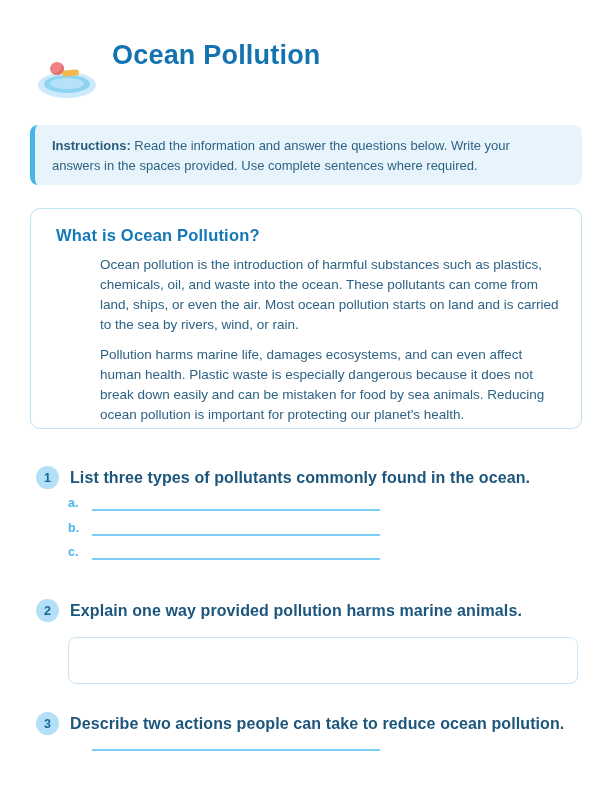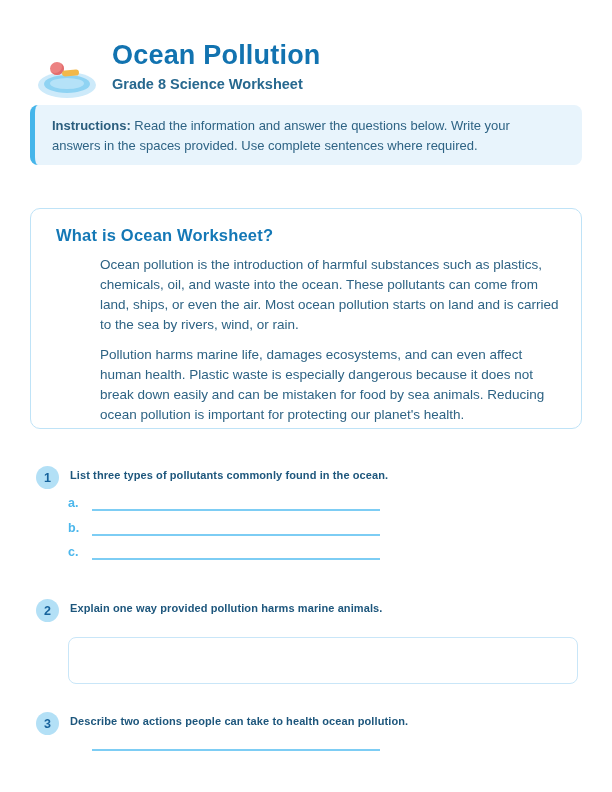--- a/index.html
+++ b/index.html
@@ -54,21 +54,21 @@
   }
   .page-subtitle {
     margin-top: 5px;
     font-size: 14.5px; font-weight: bold;
     color: #27688f;
   }
 
   
   .instructions {
     position: absolute;
-    left: 30px; top: 105px;
+    left: 30px; top: 125px;
     width: 552px; height: 60px;
     background: #e8f4fc;
     border-left: 5px solid #45b5ea;
     border-radius: 8px;
     padding: 11px 22px 11px 17px;
     font-size: 13px; line-height: 1.5;
     color: #2e6384;
   }
   .instructions b { color: #2a5d7d; }
 
@@ -105,21 +105,21 @@
   .q3 { top: 712px; }
   .q-badge {
     flex: 0 0 auto;
     width: 23px; height: 23px;
     background: #b3e0f6; border-radius: 50%;
     display: flex; align-items: center; justify-content: center;
     font-size: 12.5px; font-weight: bold; color: #17639c;
   }
   .q-text {
     padding-top: 3px;
-    font-size: 11px; font-weight: bold;
+    font-size: 16px; font-weight: bold;
     color: #1d567c; letter-spacing: 0.1px;
   }
 
   
   .answer-row {
     position: absolute;
     left: 68px;
     width: 312px;
     display: flex; align-items: flex-end;
   }
@@ -162,29 +162,28 @@
 
   <div class="header-icon">
     <div class="pond-outer"></div>
     <div class="pond-mid"></div>
     <div class="pond-inner"></div>
     <div class="float-ball"></div>
     <div class="float-stick"></div>
   </div>
   <div class="header-text">
     <div class="page-title">Ocean Pollution</div>
-    <div class="page-subtitle">Grade 8 Science Worksheet</div>
   </div>
 
   <div class="instructions">
     <b>Instructions:</b><span> Read the information and answer the questions below. Write your answers in the spaces provided. Use complete sentences where required.</span>
   </div>
 
   <div class="info-box">
-    <div class="info-heading">What is Ocean Worksheet?</div>
+    <div class="info-heading">What is Ocean Pollution?</div>
     <div class="info-para">Ocean pollution is the introduction of harmful substances such as plastics, chemicals, oil, and waste into the ocean. These pollutants can come from land, ships, or even the air. Most ocean pollution starts on land and is carried to the sea by rivers, wind, or rain.</div>
     <div class="info-para">Pollution harms marine life, damages ecosystems, and can even affect human health. Plastic waste is especially dangerous because it does not break down easily and can be mistaken for food by sea animals. Reducing ocean pollution is important for protecting our planet's health.</div>
   </div>
 
   <div class="question q1">
     <div class="q-badge">1</div>
     <div class="q-text">List three types of pollutants commonly found in the ocean.</div>
   </div>
   <div class="answer-row row-a">
     <div class="answer-letter">a.</div>
@@ -200,17 +199,17 @@
   </div>
 
   <div class="question q2">
     <div class="q-badge">2</div>
     <div class="q-text">Explain one way provided pollution harms marine animals.</div>
   </div>
   <div class="answer-box"></div>
 
   <div class="question q3">
     <div class="q-badge">3</div>
-    <div class="q-text">Describe two actions people can take to health ocean pollution.</div>
+    <div class="q-text">Describe two actions people can take to reduce ocean pollution.</div>
   </div>
   <div class="single-line"></div>
 
 </div>
 
 </body></html>

